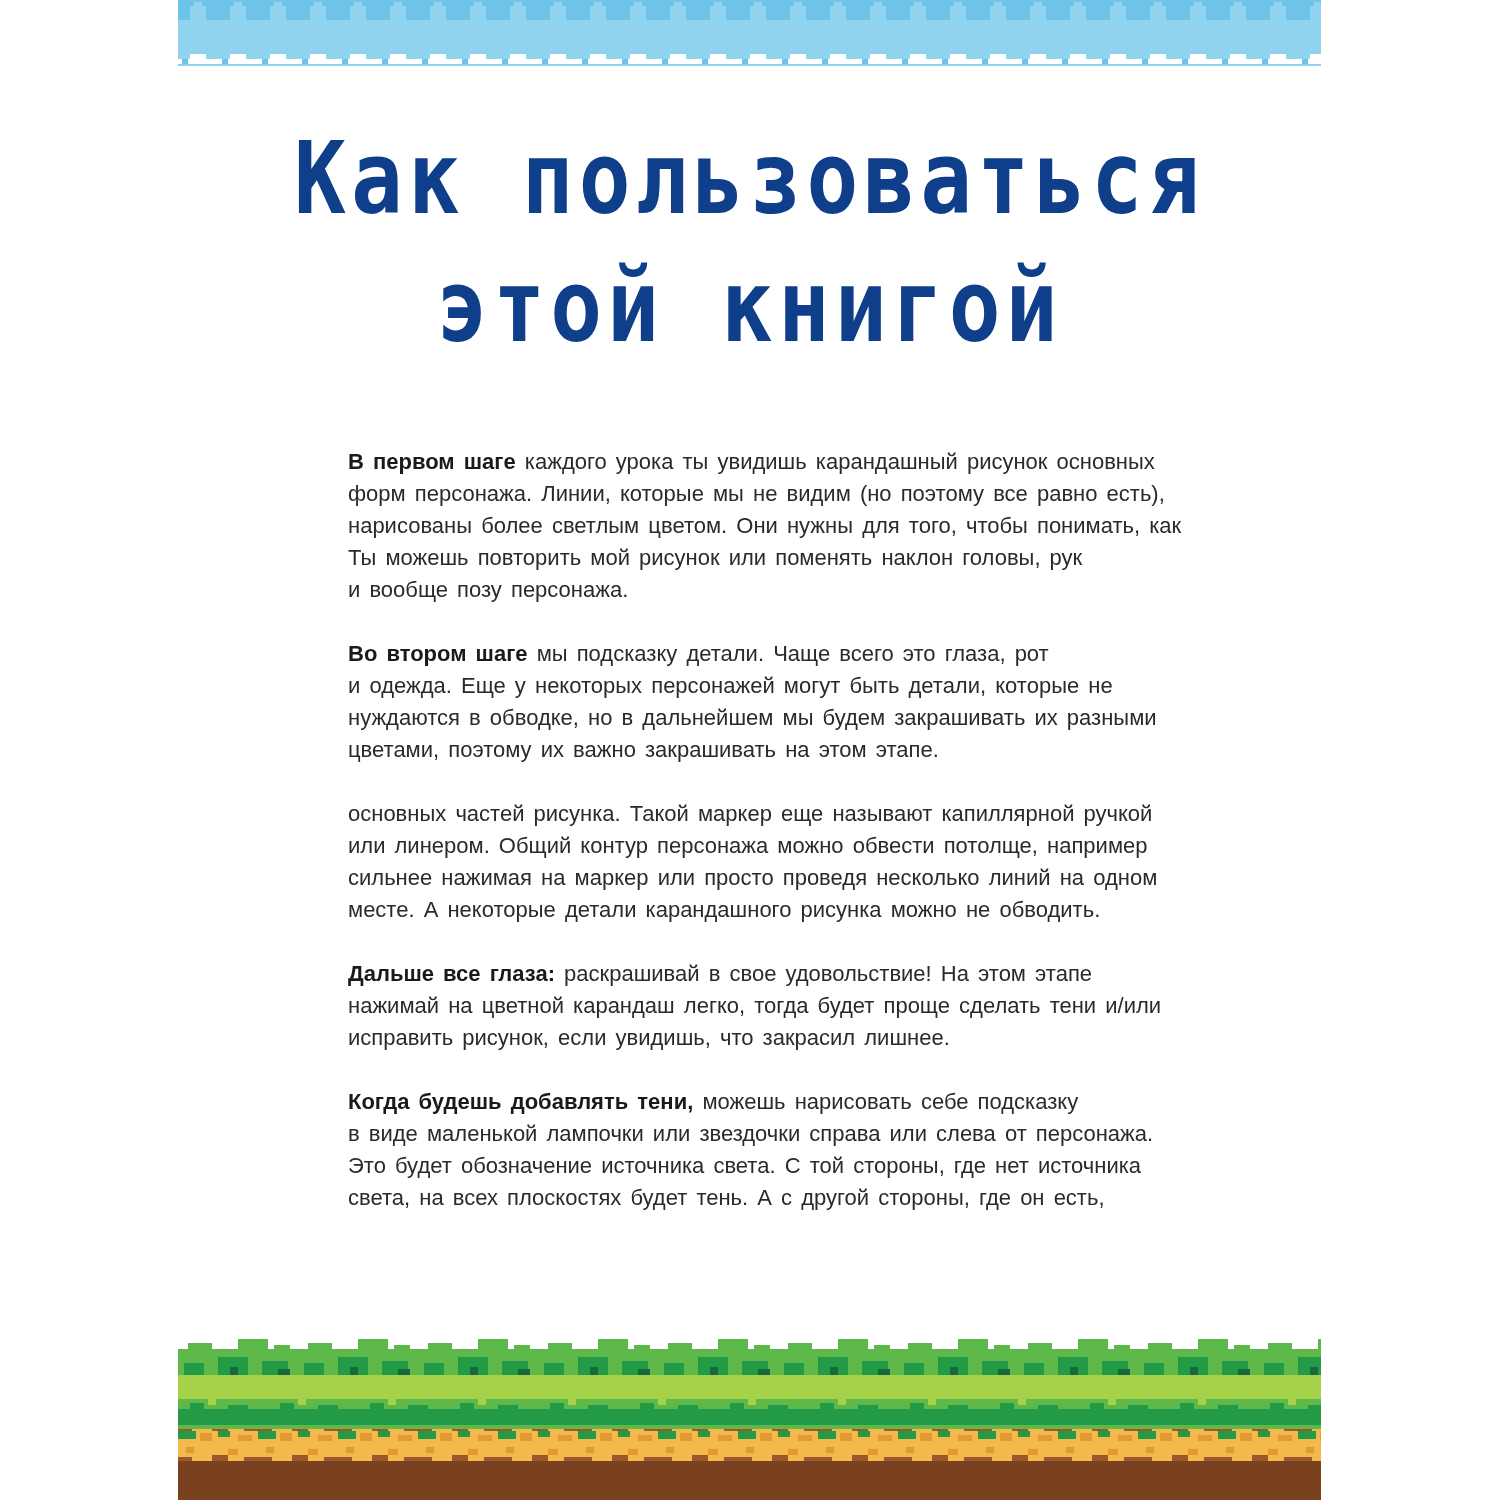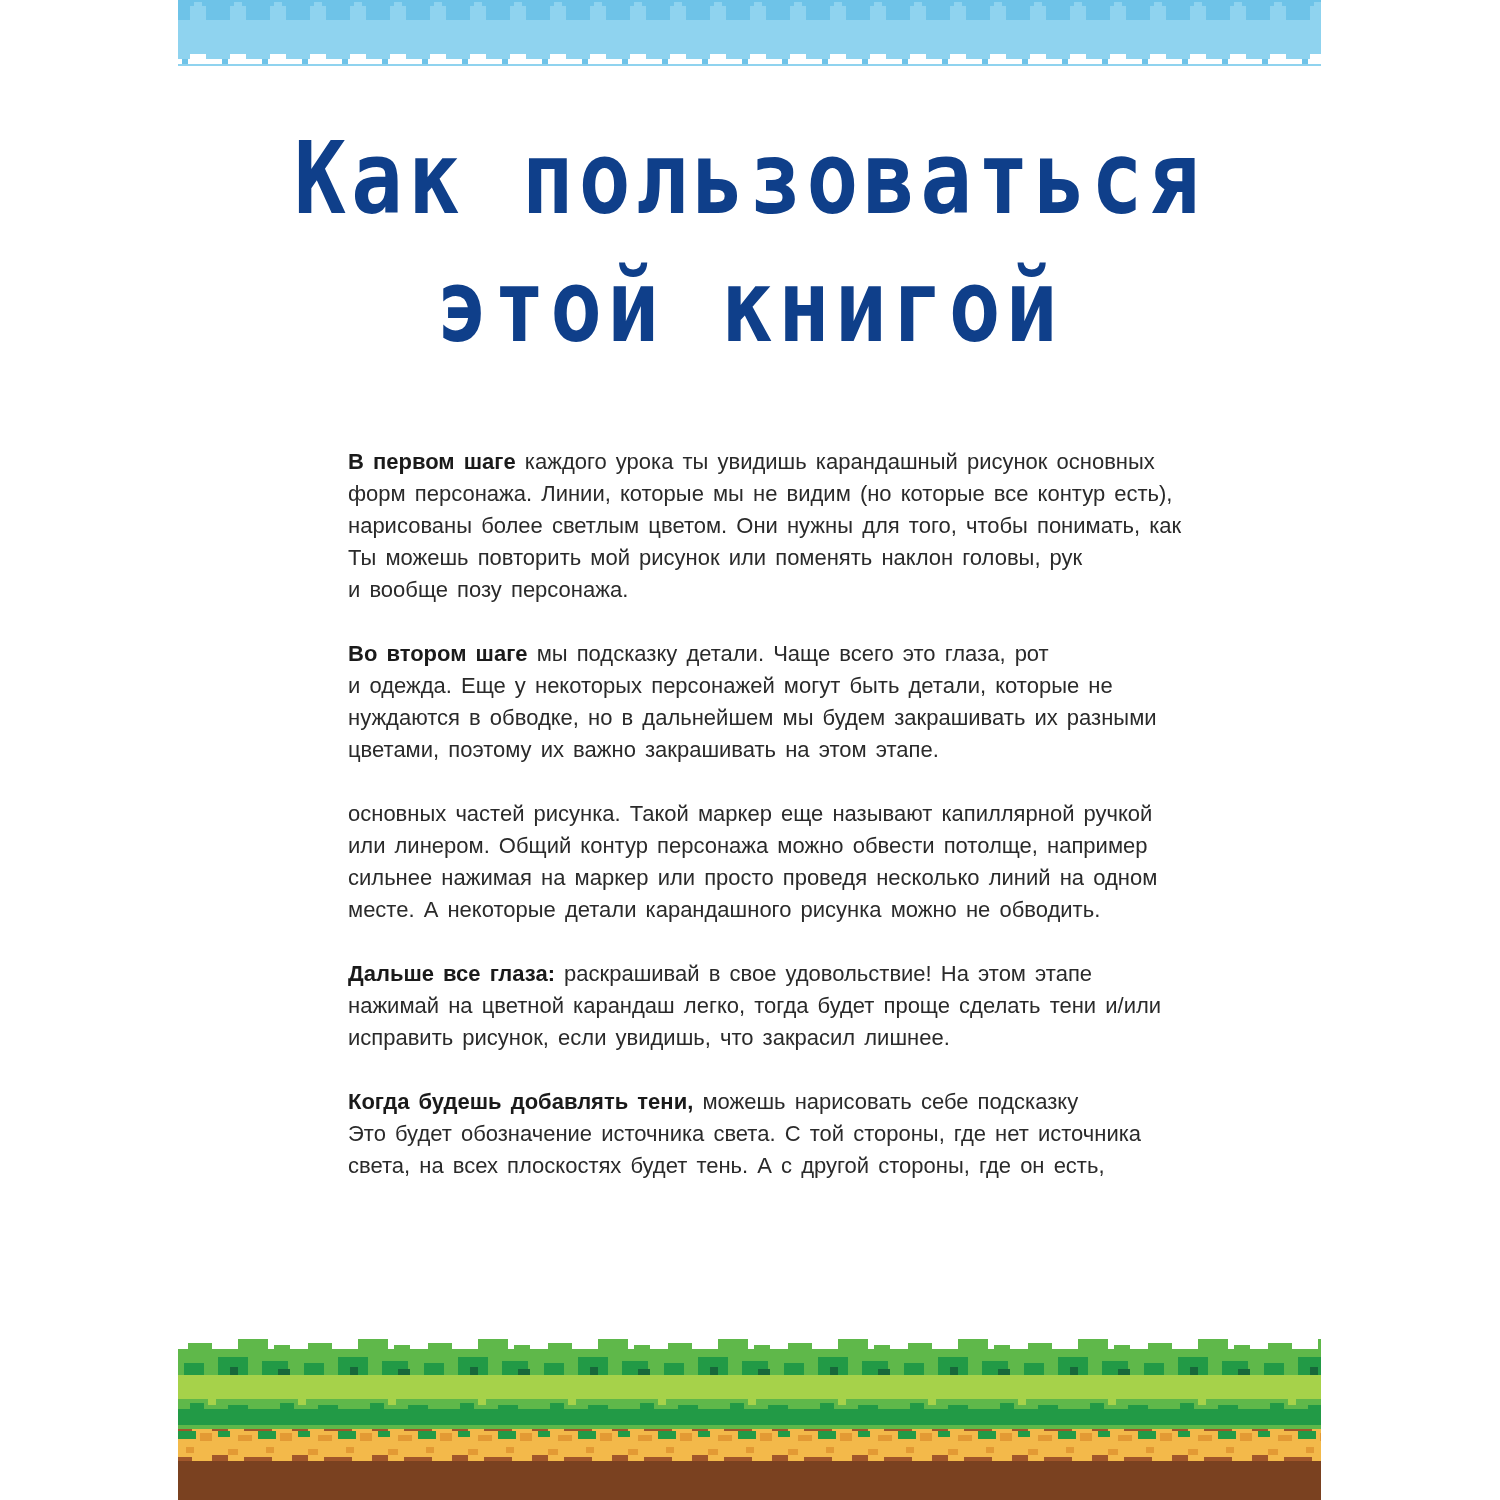--- a/index.html
+++ b/index.html
@@ -40,21 +40,21 @@
   </svg>
 
   <h1 class="title" style="top:115px;margin:0;">
     <span class="line">Как пользоваться</span>
     <span class="line">этой книгой</span>
   </h1>
 
   <div class="body">
     <p class="para">
       <span class="ln"><b>В первом шаге</b><span> каждого урока ты увидишь карандашный рисунок основных</span></span>
-      <span class="ln">форм персонажа. Линии, которые мы не видим (но которые все контур есть),</span>
+      <span class="ln">форм персонажа. Линии, которые мы не видим (но поэтому все равно есть),</span>
       <span class="ln">нарисованы более светлым цветом. Они нужны для того, чтобы понимать, как</span>
       <span class="ln">Ты можешь повторить мой рисунок или поменять наклон головы, рук</span>
       <span class="ln">и вообще позу персонажа.</span>
     </p>
     <p class="para">
       <span class="ln"><b>Во втором шаге</b><span> мы подсказку детали. Чаще всего это глаза, рот</span></span>
       <span class="ln">и одежда. Еще у некоторых персонажей могут быть детали, которые не</span>
       <span class="ln">нуждаются в обводке, но в дальнейшем мы будем закрашивать их разными</span>
       <span class="ln">цветами, поэтому их важно закрашивать на этом этапе.</span>
     </p>
@@ -64,20 +64,21 @@
       <span class="ln">сильнее нажимая на маркер или просто проведя несколько линий на одном</span>
       <span class="ln">месте. А некоторые детали карандашного рисунка можно не обводить.</span>
     </p>
     <p class="para">
       <span class="ln"><b>Дальше все глаза:</b><span> раскрашивай в свое удовольствие! На этом этапе</span></span>
       <span class="ln">нажимай на цветной карандаш легко, тогда будет проще сделать тени и/или</span>
       <span class="ln">исправить рисунок, если увидишь, что закрасил лишнее.</span>
     </p>
     <p class="para">
       <span class="ln"><b>Когда будешь добавлять тени,</b><span> можешь нарисовать себе подсказку</span></span>
+      <span class="ln">в виде маленькой лампочки или звездочки справа или слева от персонажа.</span>
       <span class="ln">Это будет обозначение источника света. С той стороны, где нет источника</span>
       <span class="ln">света, на всех плоскостях будет тень. А с другой стороны, где он есть,</span>
     </p>
   </div>
 
   <svg class="ground" viewBox="0 0 1143 165" preserveAspectRatio="none">
     <defs>
       <pattern id="grassTop" x="0" y="0" width="120" height="40" patternUnits="userSpaceOnUse">
         <rect x="0" y="0" width="120" height="40" fill="#ffffff"></rect>
         <rect x="0" y="14" width="120" height="26" fill="#5fb84a"></rect>

